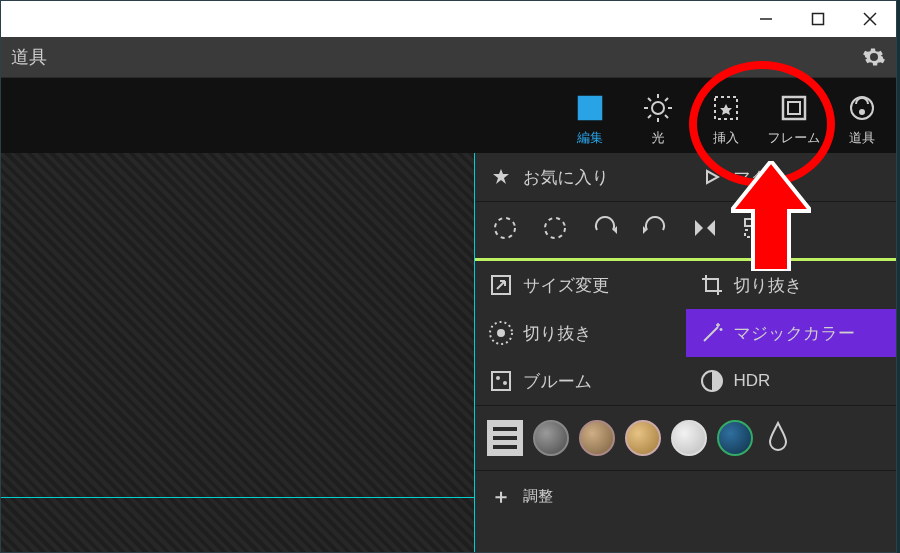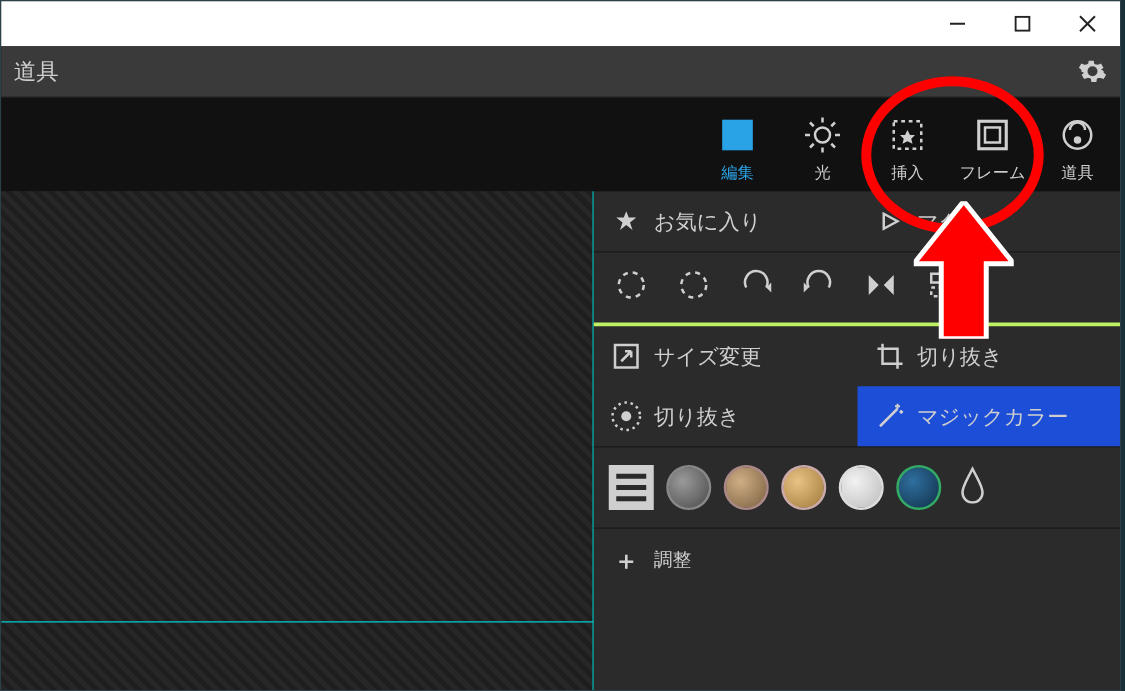--- a/index.html
+++ b/index.html
@@ -22,21 +22,21 @@
   .canvas{position:absolute;left:0;top:0;width:473px;bottom:0;
      background-color:#222;
      background-image:
        repeating-linear-gradient(45deg,#272727 0 4px,#1e1e1e 4px 8px);
   }
   .crosshair-v{position:absolute;left:473px;top:0;bottom:0;border-left:1px solid #00d0d0;}
   .crosshair-h{position:absolute;left:0;right:0;bottom:54px;border-top:1px solid #00d0d0;}
   .sidepanel{position:absolute;left:474px;right:0;top:0;bottom:0;background:#2b2b2b;}
   .halves{display:flex;}
   .half{flex:1;display:flex;align-items:center;gap:8px;padding:10px 12px;color:#cfcfcf;font-size:17px;cursor:pointer;text-align:center;}
-  .half.sel{background:#1d4ed8;font-family:Liberation Mono, monospace;}
+  .half.sel{background:#6d28d9;font-family:Liberation Mono, monospace;}
   .iconslot{width:28px;height:28px;display:flex;align-items:center;justify-content:center;}
   .rotrow{display:flex;gap:18px;padding:10px 14px 14px;flex-wrap:nowrap;}
   .rotrow .rotitm{width:32px;height:32px;display:flex;align-items:center;justify-content:center;cursor:pointer;}
   .swatchrow{display:flex;gap:10px;padding:14px 12px;align-items:center;border-top:1px solid #1a1a1a;}
   .sw{width:36px;height:36px;border-radius:50%;box-sizing:border-box;}
   .listbtn{width:36px;height:36px;background:#cfcfcf;display:flex;flex-direction:column;justify-content:center;gap:5px;padding:6px;box-sizing:border-box;}
   .listbtn div{height:4px;background:#2b2b2b;}
   .bottomrow{display:flex;align-items:center;gap:12px;color:#cfcfcf;padding:12px 16px;font-size:15px;border-top:1px solid #1a1a1a;}
   
   .anno-circle{position:absolute;border:8px solid #f00;border-radius:50%;pointer-events:none;z-index:50;}
@@ -229,20 +229,41 @@
           <div class="half sel">
             <span class="iconslot">
                 <svg width="24" height="24">
                   <path d="M4 20 L18 6" stroke="#cfcfcf" stroke-width="2"></path>
                   <path d="M18 2 v4 M16 4 h4 M21 7 v3 M19.5 8.5 h3" stroke="#cfcfcf" stroke-width="1.5"></path>
                 </svg>
               </span>
             <span>マジックカラー</span>
           </div>
         </div>
+        <div class="halves">
+          <div class="half">
+            <span class="iconslot">
+                <svg width="24" height="24">
+                  <rect x="3" y="3" width="18" height="18" fill="none" stroke="#cfcfcf" stroke-width="2"></rect>
+                  <circle cx="9" cy="9" r="2" fill="#cfcfcf"></circle>
+                  <circle cx="16" cy="14" r="2" fill="#cfcfcf"></circle>
+                </svg>
+              </span>
+            <span>ブルーム</span>
+          </div>
+          <div class="half">
+            <span class="iconslot">
+                <svg width="26" height="26">
+                  <circle cx="13" cy="13" r="10" fill="none" stroke="#cfcfcf" stroke-width="2"></circle>
+                  <path d="M13 3 a10 10 0 0 1 0 20 Z" fill="#cfcfcf"></path>
+                </svg>
+              </span>
+            <span>HDR</span>
+          </div>
+        </div>
       </div>
 
       <div class="swatchrow">
         <div class="listbtn">
             <div></div>
             <div></div>
             <div></div>
           </div>
         <div class="sw" style="background:radial-gradient(circle at 35% 35%,#9a9a9a,#4a4a4a);border:2px solid #888"></div>
         <div class="sw" style="background:radial-gradient(circle at 35% 35%,#cfae85,#7a6040);border:2px solid #a88"></div>

